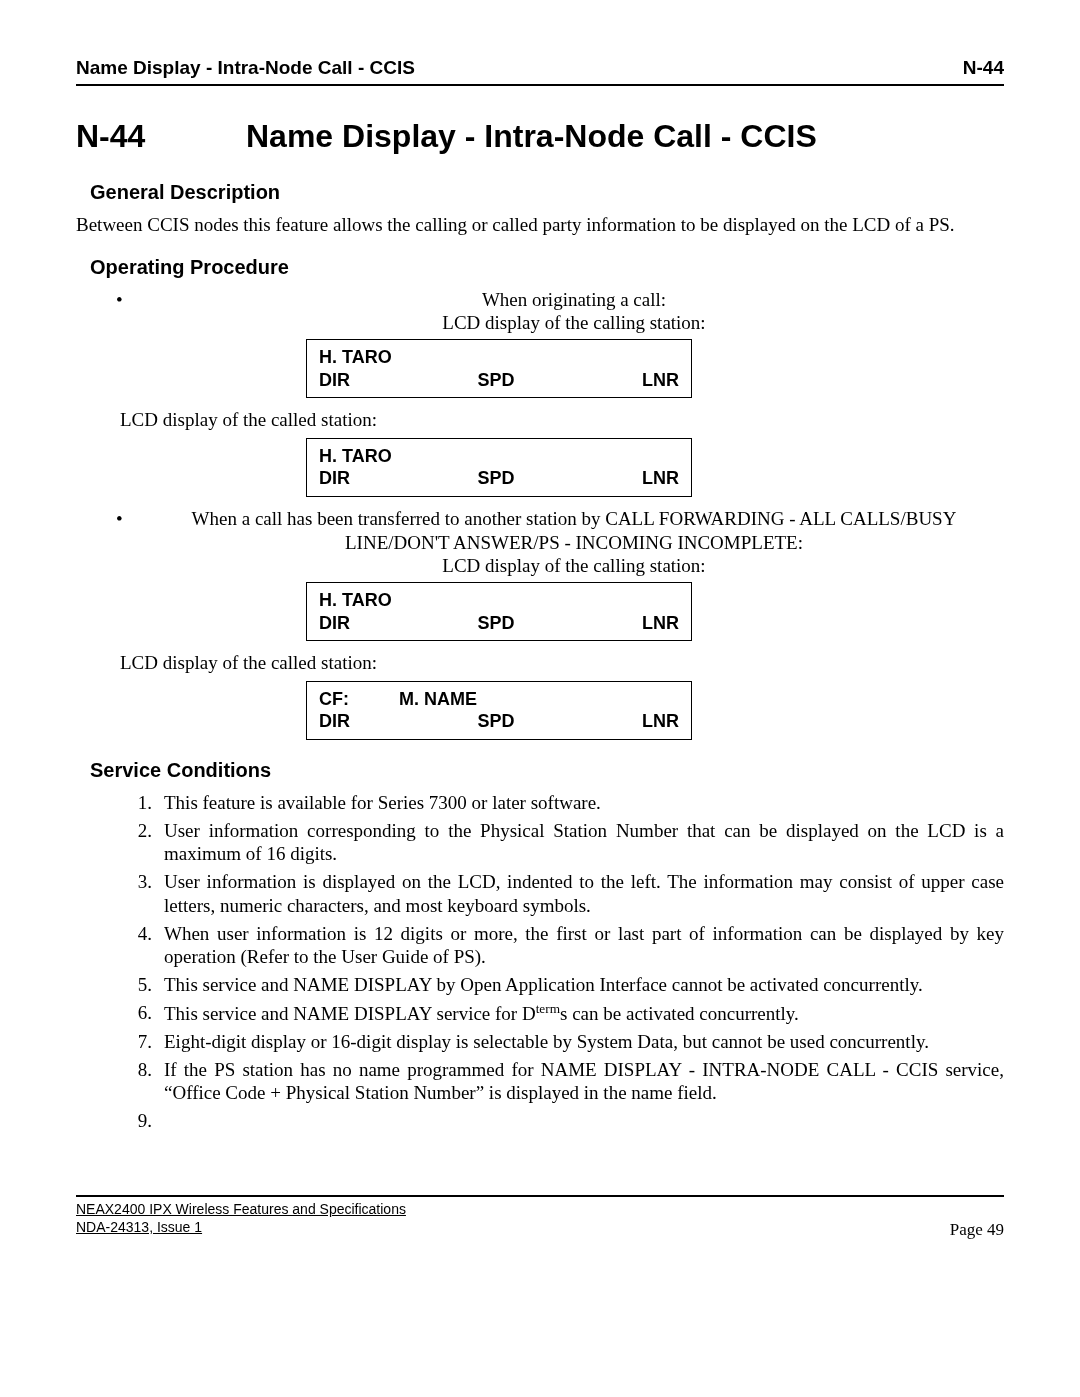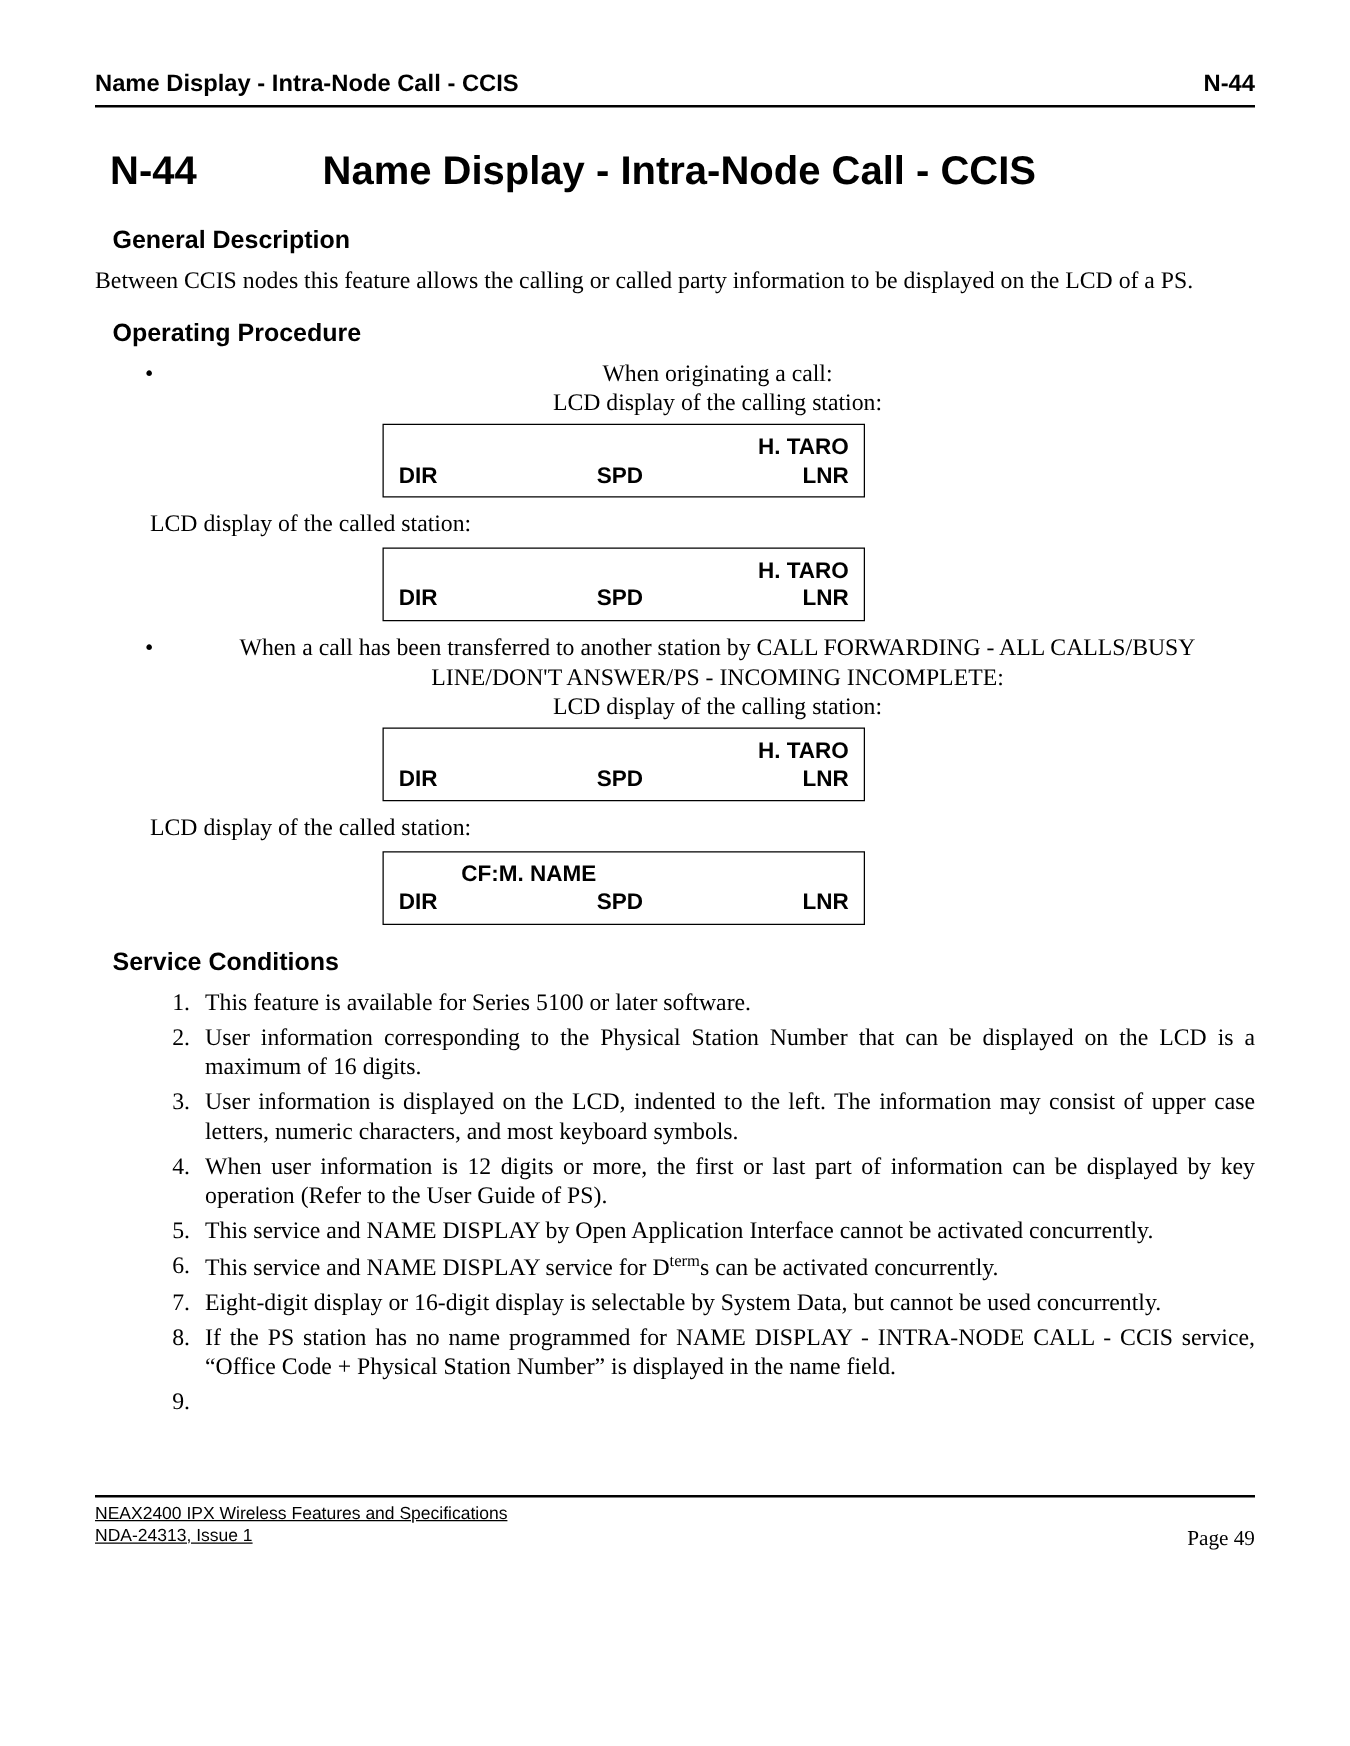--- a/index.html
+++ b/index.html
@@ -18,21 +18,21 @@
     font-family: Arial, Helvetica, sans-serif;
     font-weight: bold;
     font-size: 19px;
     border-bottom: 2px solid #000;
     padding-bottom: 4px;
   }
   h1.title {
     font-family: Arial, Helvetica, sans-serif;
     font-weight: bold;
     font-size: 32px;
-    margin: 30px 0 24px 12px;
+    margin: 30px 0 24px 0;
   }
   .title .code { display:inline-block; width: 170px; }
   h2.section {
     font-family: Arial, Helvetica, sans-serif;
     font-weight: bold;
     font-size: 20px;
     margin: 18px 0 8px 14px;
   }
   p.body { margin: 4px 0 0 0; text-align: justify; }
   ul.bullets { list-style: none; padding: 0; margin: 0 0 0 40px; }
@@ -41,21 +41,20 @@
   .subline { margin-left: 44px; margin-top: 2px; margin-bottom: 6px; }
   .lcdwrap { margin: 4px 0 10px 230px; }
   .lcd {
     border: 1.5px solid #000;
     width: 360px;
     padding: 6px 12px 6px 12px;
     font-family: Arial, Helvetica, sans-serif;
     font-weight: bold;
     font-size: 18px;
     line-height: 1.25;
-    text-align: right;
   }
   .lcd .row2 { display: flex; justify-content: space-between; }
   .lcd .top { display: flex; }
   .lcd .top .c1 { width: 80px; }
   ol.numlist { list-style: none; padding: 0; margin: 0 0 0 40px; }
   ol.numlist > li { position: relative; padding-left: 48px; margin: 4px 0; text-align: justify; }
   ol.numlist > li .num { position: absolute; left: 0; width: 36px; text-align: right; }
   .footer {
     border-top: 2px solid #000;
     margin-top: 90px;
@@ -146,21 +145,21 @@
       <span>DIR</span>
       <span>SPD</span>
       <span>LNR</span>
     </div>
   </div>
 </div>
 
 <h2 class="section">Service Conditions</h2>
 
 <ol class="numlist">
-  <li><span class="num">1.</span><span>This feature is available for Series 5100 or later software.</span></li>
+  <li><span class="num">1.</span><span>This feature is available for Series 7300 or later software.</span></li>
   <li><span class="num">2.</span><span>User information corresponding to the Physical Station Number that can be displayed on the LCD is a maximum of 16 digits.</span></li>
   <li><span class="num">3.</span><span>User information is displayed on the LCD, indented to the left. The information may consist of upper case letters, numeric characters, and most keyboard symbols.</span></li>
   <li><span class="num">4.</span><span>When user information is 12 digits or more, the first or last part of information can be displayed by key operation (Refer to the User Guide of PS).</span></li>
   <li><span class="num">5.</span><span>This service and NAME DISPLAY by Open Application Interface cannot be activated concurrently.</span></li>
   <li><span class="num">6.</span>
     <span><span>This service and NAME DISPLAY service for D</span><sup>term</sup><span>s can be activated concurrently.</span></span>
   </li>
   <li><span class="num">7.</span><span>Eight-digit display or 16-digit display is selectable by System Data, but cannot be used concurrently.</span></li>
   <li><span class="num">8.</span><span>If the PS station has no name programmed for NAME DISPLAY - INTRA-NODE CALL - CCIS service, “Office Code + Physical Station Number” is displayed in the name field.</span></li>
   <li><span class="num">9.</span></li>

